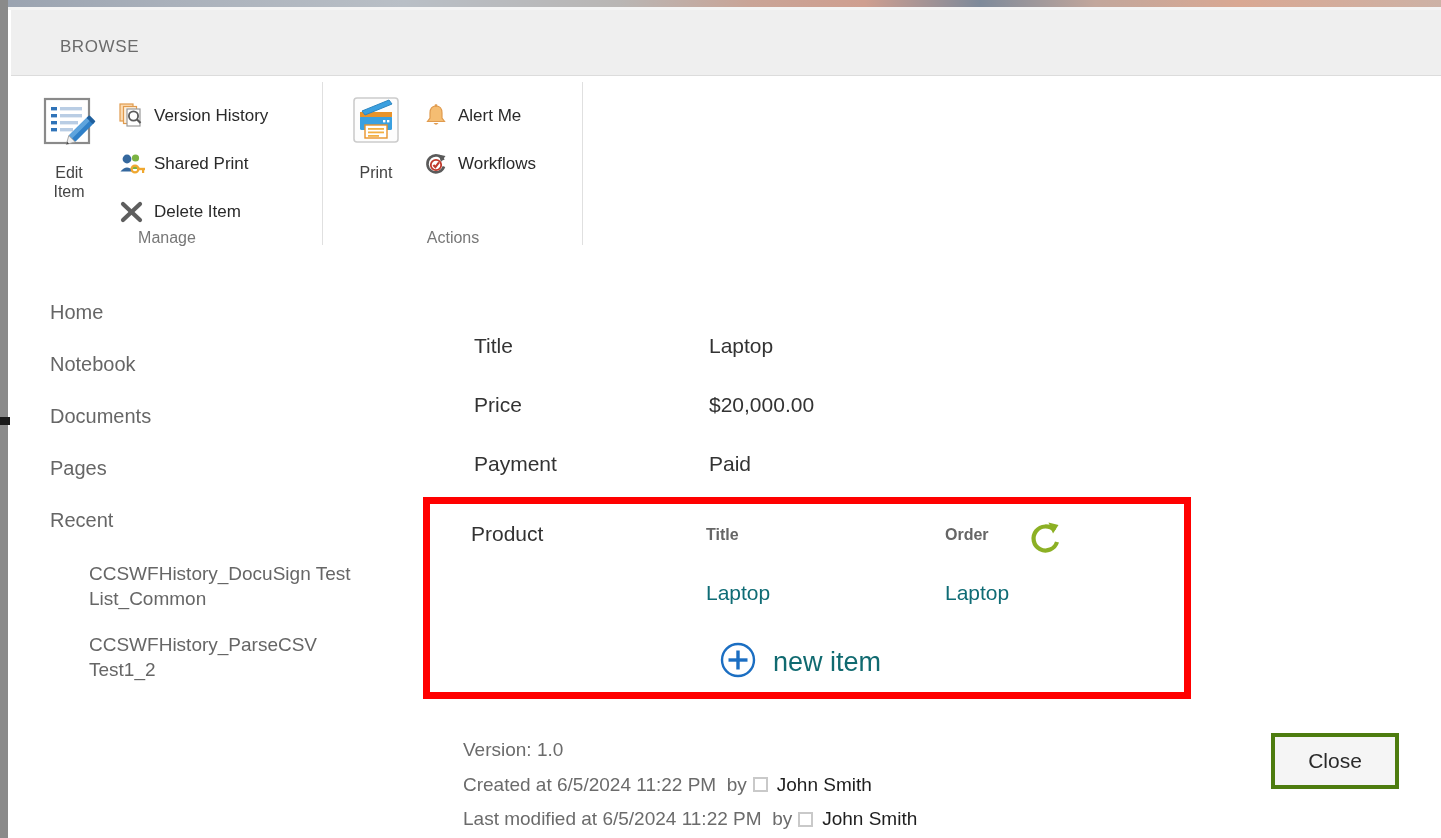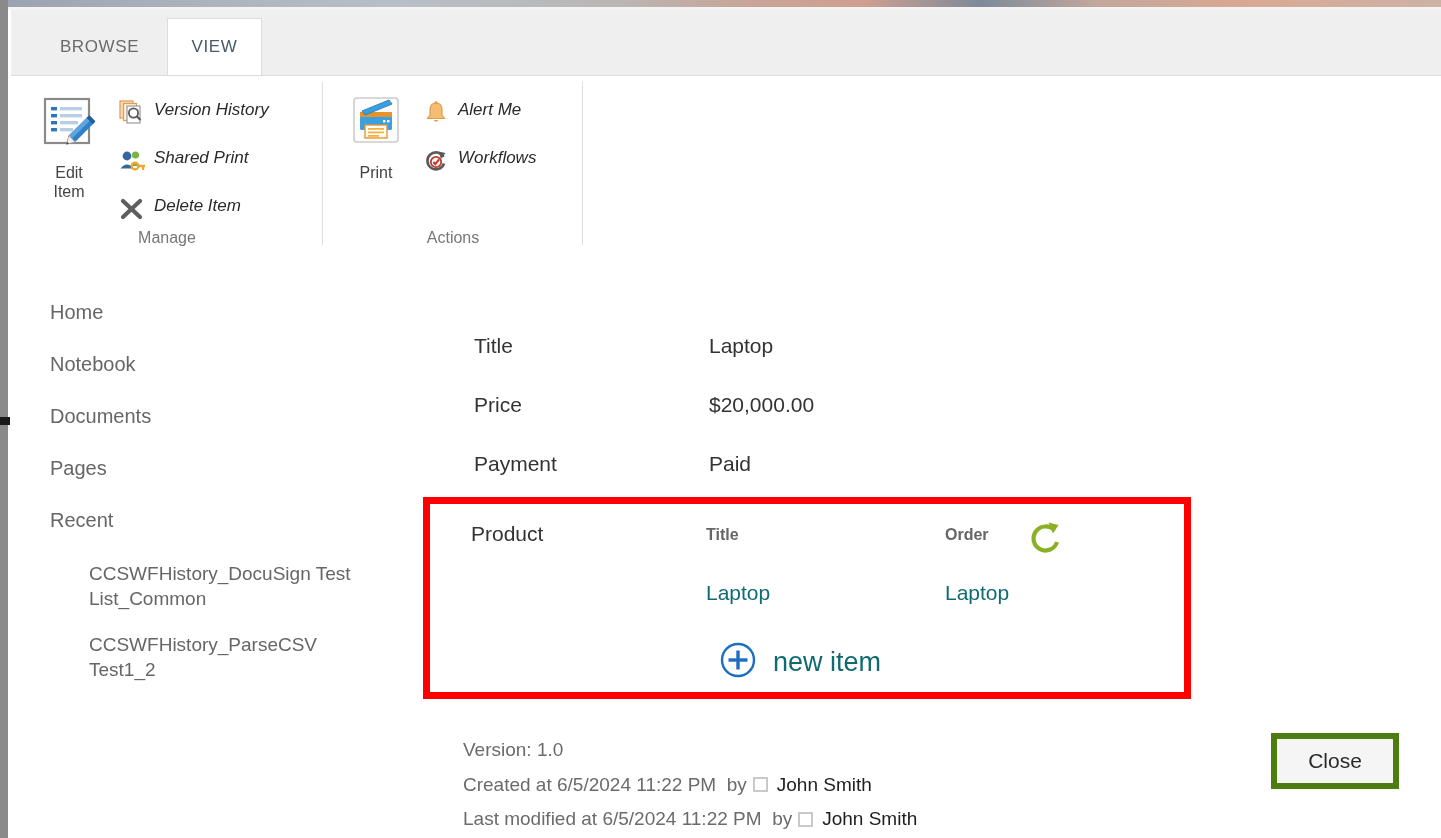--- a/index.html
+++ b/index.html
@@ -138,23 +138,23 @@
     color: #444444;
     text-align: center;
     line-height: 1.16;
     margin-top: 4px;
   }
 
   
   .small-button {
     position: absolute;
     display: flex;
+    align-items: center;
     cursor: pointer;
     height: 32px;
-    font-style: italic;
   }
   .small-button-label {
     font-size: 17px;
     color: #2a2a2a;
     margin-left: 9px;
     white-space: nowrap;
   }
   .small-icon {
     width: 26px; height: 26px;
     position: relative;
@@ -295,21 +295,21 @@
   .meta-person {
     color: #1e1e1e;
   }
 
   
   #close-button {
     position: absolute;
     left: 1271px; top: 733px;
     width: 128px; height: 56px;
     background: #f5f5f5;
-    border: 6px solid #4d7c0f;
+    border: 4px solid #4d7c0f;
     font-size: 21px;
     color: #2a2a2a;
     display: flex;
     align-items: center;
     justify-content: center;
     cursor: pointer;
     box-sizing: border-box;
     font-family: "Liberation Sans", sans-serif;
   }
 </style>
@@ -320,21 +320,20 @@
 <div id="banner-strip-lower"></div>
 
 <div id="left-gutter"></div>
 <div id="left-gutter-inner"></div>
 <div id="left-gutter-mark"></div>
 
 <div id="ribbon">
 
   <div id="ribbon-tabs">
     <div class="ribbon-tab" id="tab-browse">BROWSE</div>
-    <div class="ribbon-tab" id="tab-view">VIEW</div>
   </div>
 
   <div id="ribbon-body">
 
     <div class="ribbon-group" style="left:0; width:312px;">
 
       <div class="big-button" style="left:15px; top:18px;">
         <span>
           <svg width="62" height="62" viewBox="0 0 62 62">
             <rect x="7" y="5" width="44" height="44" fill="#ffffff" stroke="#8a8a8a" stroke-width="2.2"></rect>

